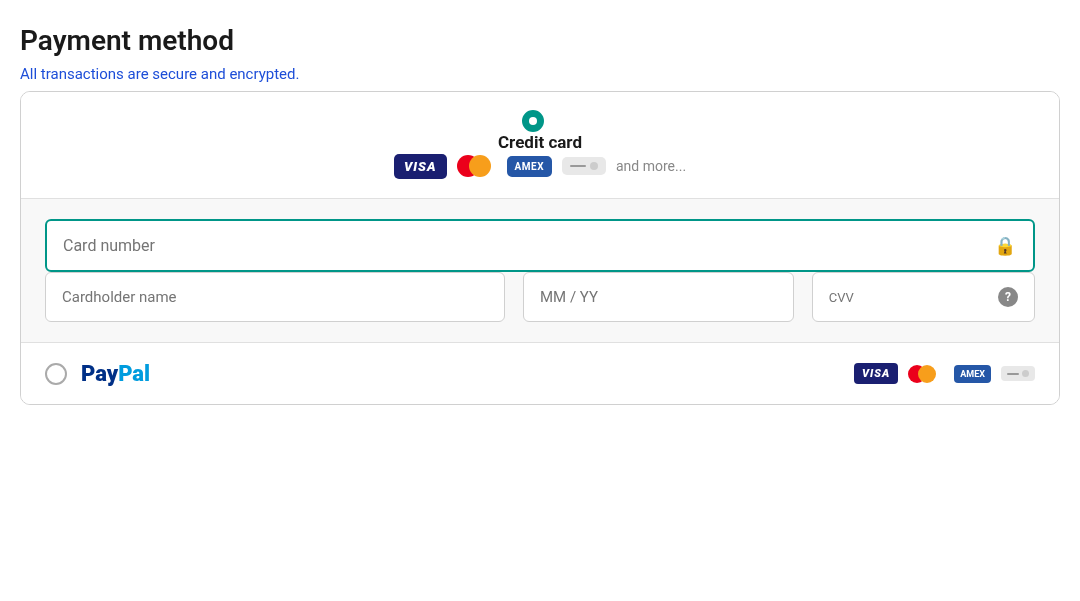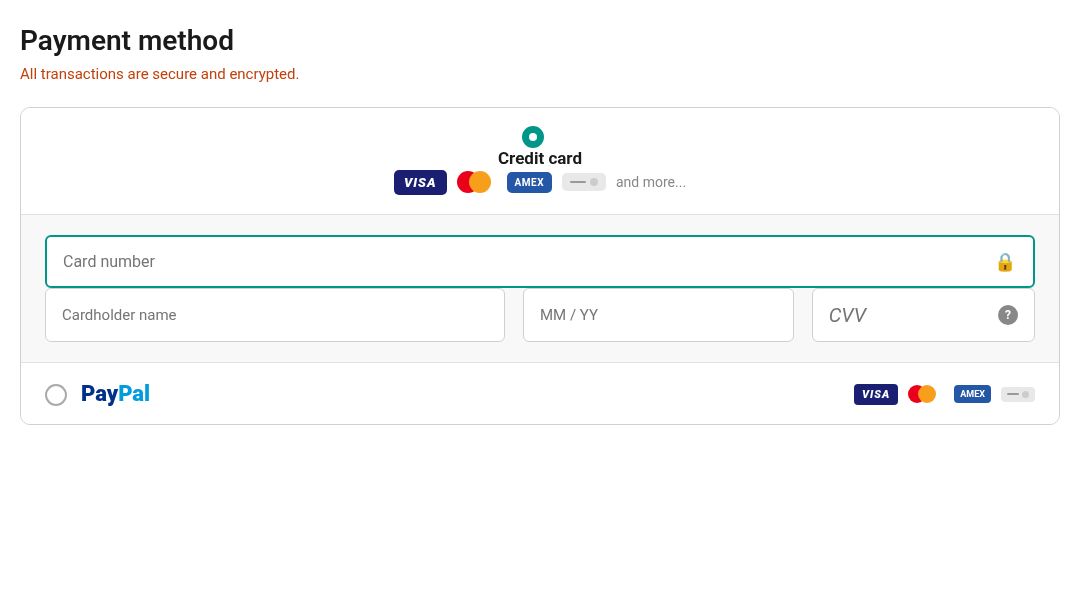--- a/index.html
+++ b/index.html
@@ -17,22 +17,22 @@
 
     .page-title {
       font-size: 28px;
       font-weight: 600;
       color: #1a1a1a;
       margin-bottom: 8px;
     }
 
     .page-subtitle {
       font-size: 15px;
-      color: #c2410c;
-      margin-bottom: 24px;
+      color: #1d4ed8;
+      margin-bottom: 8px;
     }
 
     .payment-container {
       border: 1px solid #d0d0d0;
       border-radius: 10px;
       overflow: hidden;
       max-width: 1040px;
     }
 
     
@@ -242,21 +242,21 @@
       display: flex;
       align-items: center;
       justify-content: center;
       cursor: pointer;
       flex-shrink: 0;
     }
 
     
     .paypal-header {
       display: flex;
-      align-items: flex-end;
+      align-items: center;
       padding: 18px 24px;
       background: #ffffff;
     }
 
     .paypal-logo {
       font-size: 22px;
       font-weight: 900;
     }
 
     .paypal-pay {
@@ -386,21 +386,21 @@
 
       <div class="form-field cardholder-field">
         <input style="border: none; outline: none; background: transparent; font-size: 15px; color: rgb(153, 153, 153); width: 100%;" type="text" placeholder="Cardholder name">
       </div>
 
       <div class="form-field expiry-field">
         <input style="border: none; outline: none; background: transparent; font-size: 15px; color: #ec4899; width: 100%;" type="text" placeholder="MM / YY">
       </div>
 
       <div class="form-field cvv-field">
-        <input style="border: none; outline: none; background: transparent; font-size: 20px; color: #0c4a6e; flex: 1 1 0%; width: 100%; font-style: italic;" type="text" placeholder="CVV">
+        <input style="border: none; outline: none; background: transparent; font-size: 13px; color: #0c4a6e; flex: 1 1 0%; width: 100%;" type="text" placeholder="CVV">
         <div class="help-icon">?</div>
       </div>
 
     </div>
   </div>
 
   <div class="paypal-header">
     <div class="radio-btn-empty"></div>
 
     <div class="paypal-logo">

